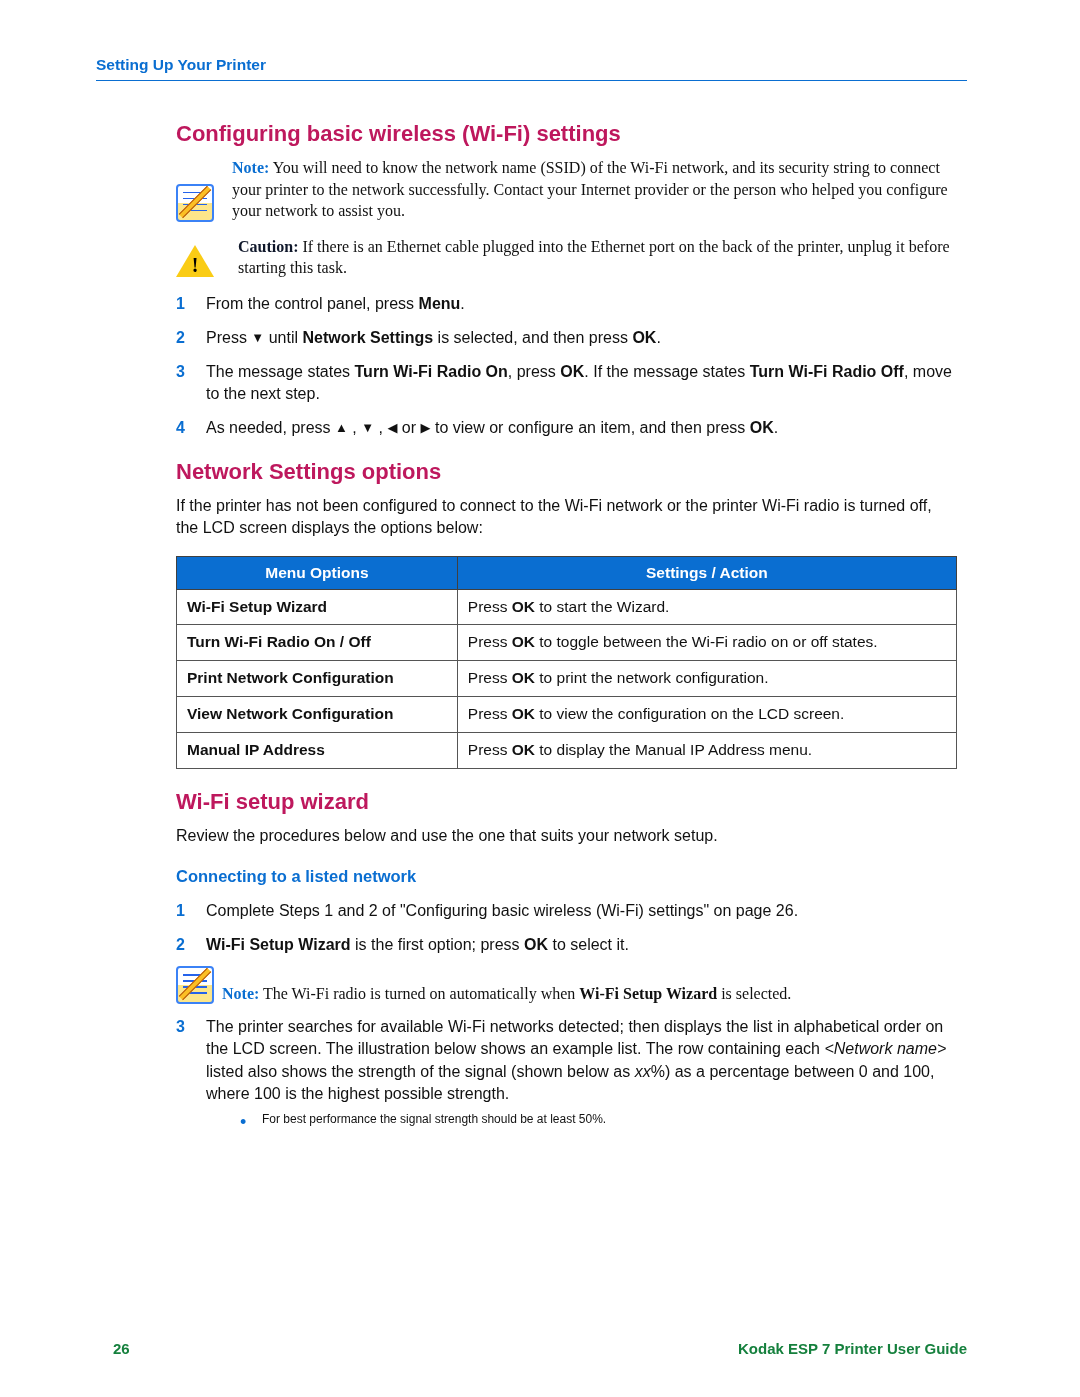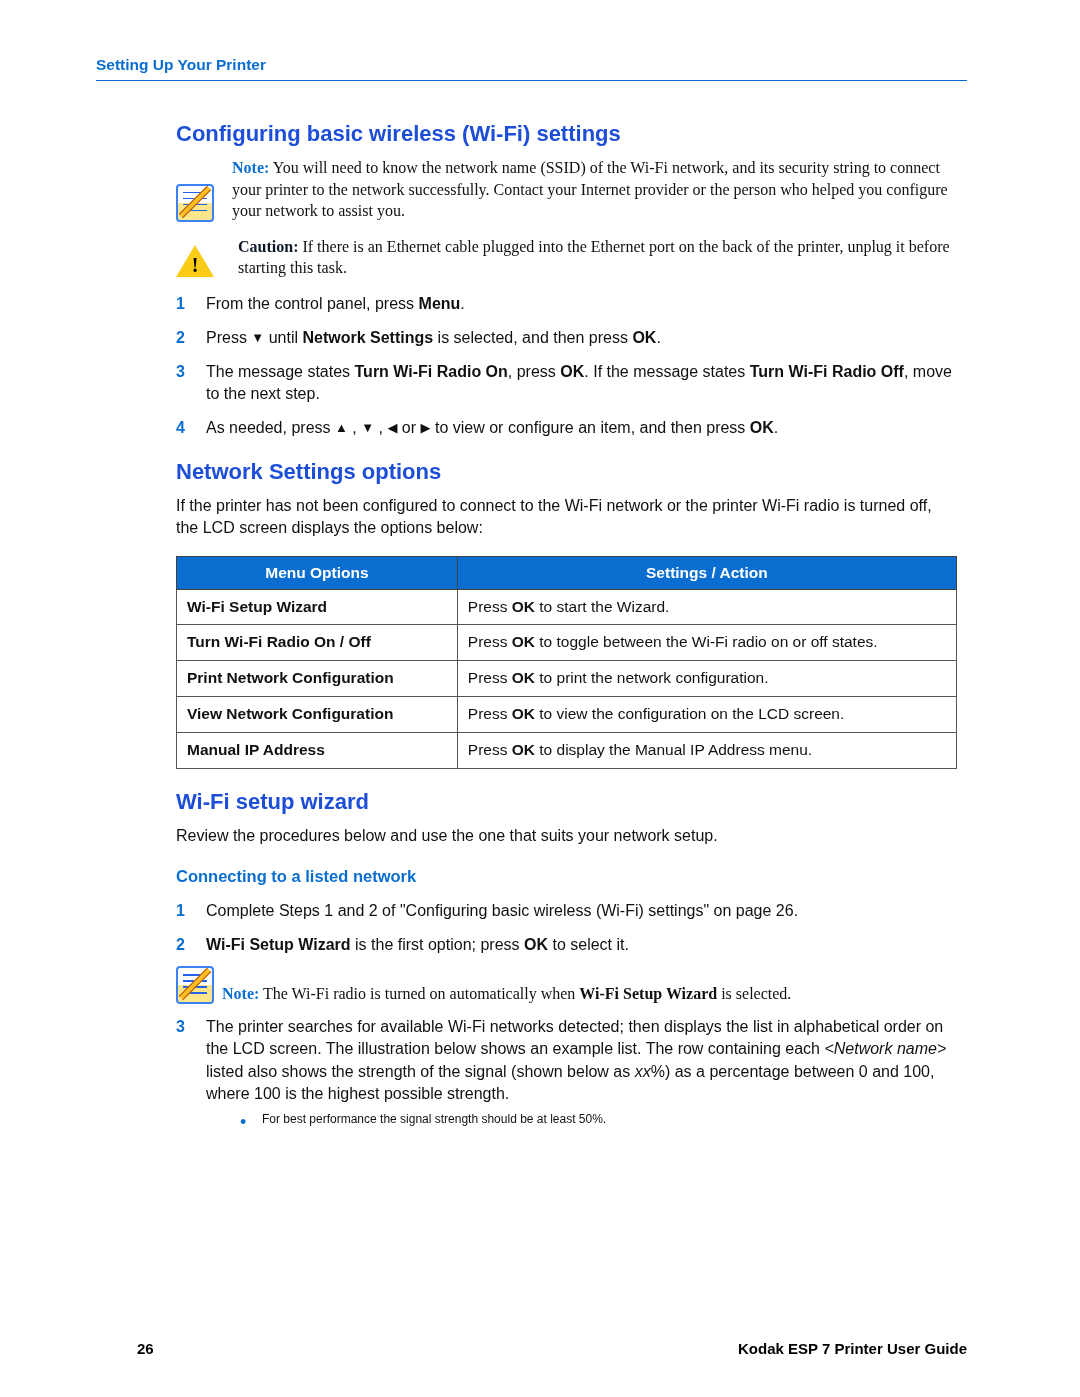--- a/index.html
+++ b/index.html
@@ -27,21 +27,21 @@
     font-size: 15.5px;
   }
   .content {
     padding-left: 80px;
     padding-right: 10px;
   }
   h2.section {
     font-size: 22px;
     font-weight: 700;
     margin: 20px 0 10px 0;
-    color: #1d4ed8;
+    color: #be185d;
   }
   .callout {
     display: flex;
     align-items: flex-end;
     margin: 8px 0 6px 0;
     font-family: Liberation Serif, serif;
   }
   .callout-icon {
     flex: 0 0 56px;
     display: flex;
@@ -198,22 +198,21 @@
   .italic { font-style: italic; }
   .footer {
     position: absolute;
     left: 113px;
     right: 113px;
     bottom: 40px;
     display: flex;
     justify-content: space-between;
     font-size: 15px;
     font-weight: 700;
-    color: #000000;
-    margin-left: 24px;
+    color: #15803d;
   }
 </style>
 </head>
 <body>
 
 <div class="page">
 
   <div class="header">
     <span class="header-title">Setting Up Your Printer</span>
   </div>

